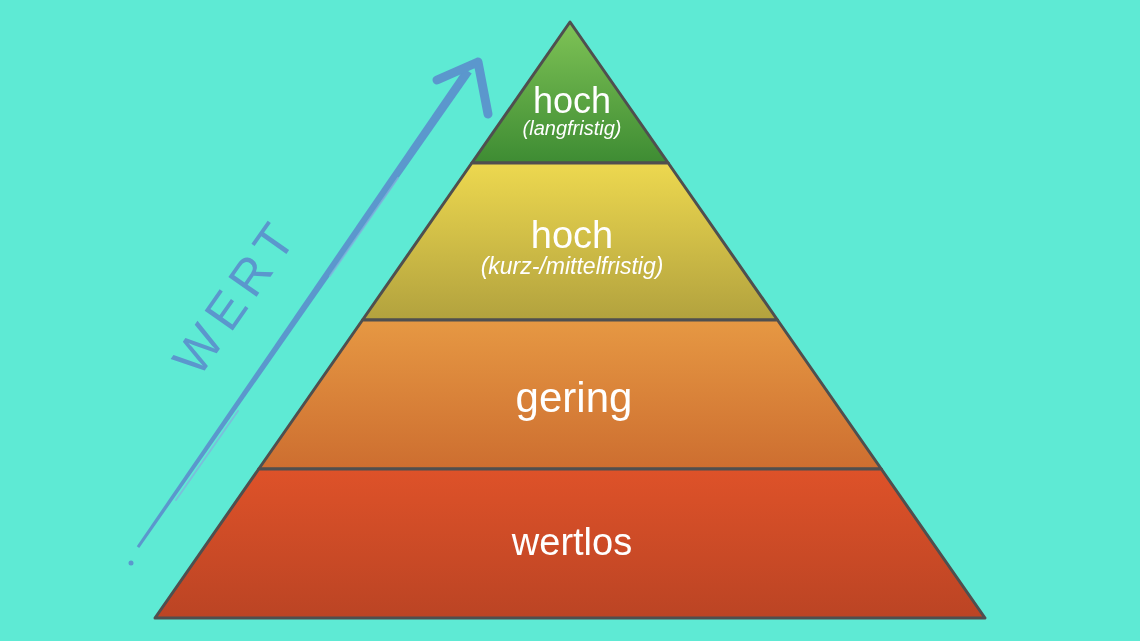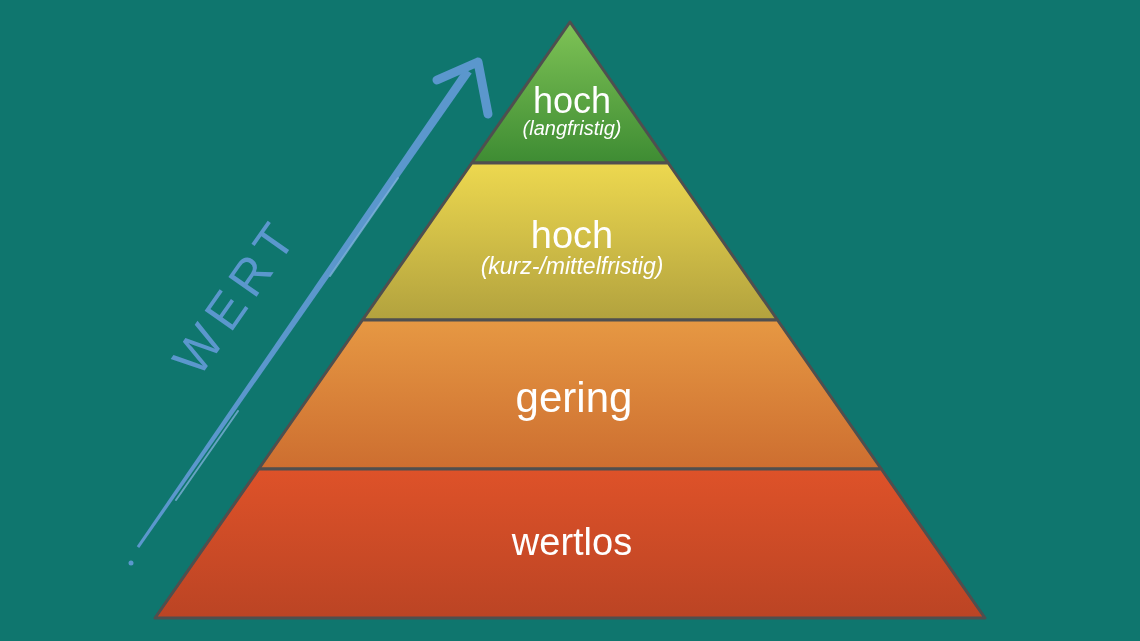--- a/index.html
+++ b/index.html
@@ -1,19 +1,19 @@
 <!DOCTYPE html>
 <html><head>
 <meta charset="utf-8">
 <style>
   html,body{margin:0;padding:0;background:#ffffff;}
   .stage{
     position:relative;
     width:1140px;height:641px;
-    background:#0f766e;
+    background:#5eead4;
     overflow:hidden;
     font-family:"Liberation Sans", sans-serif;
   }
   svg{display:block;}
   text{
     font-family:"Liberation Sans", sans-serif;
   }
   .lvl-label{font-weight:400;}
   .lvl-sublabel{font-style:italic;}
   .wert-label{font-weight:400;}

